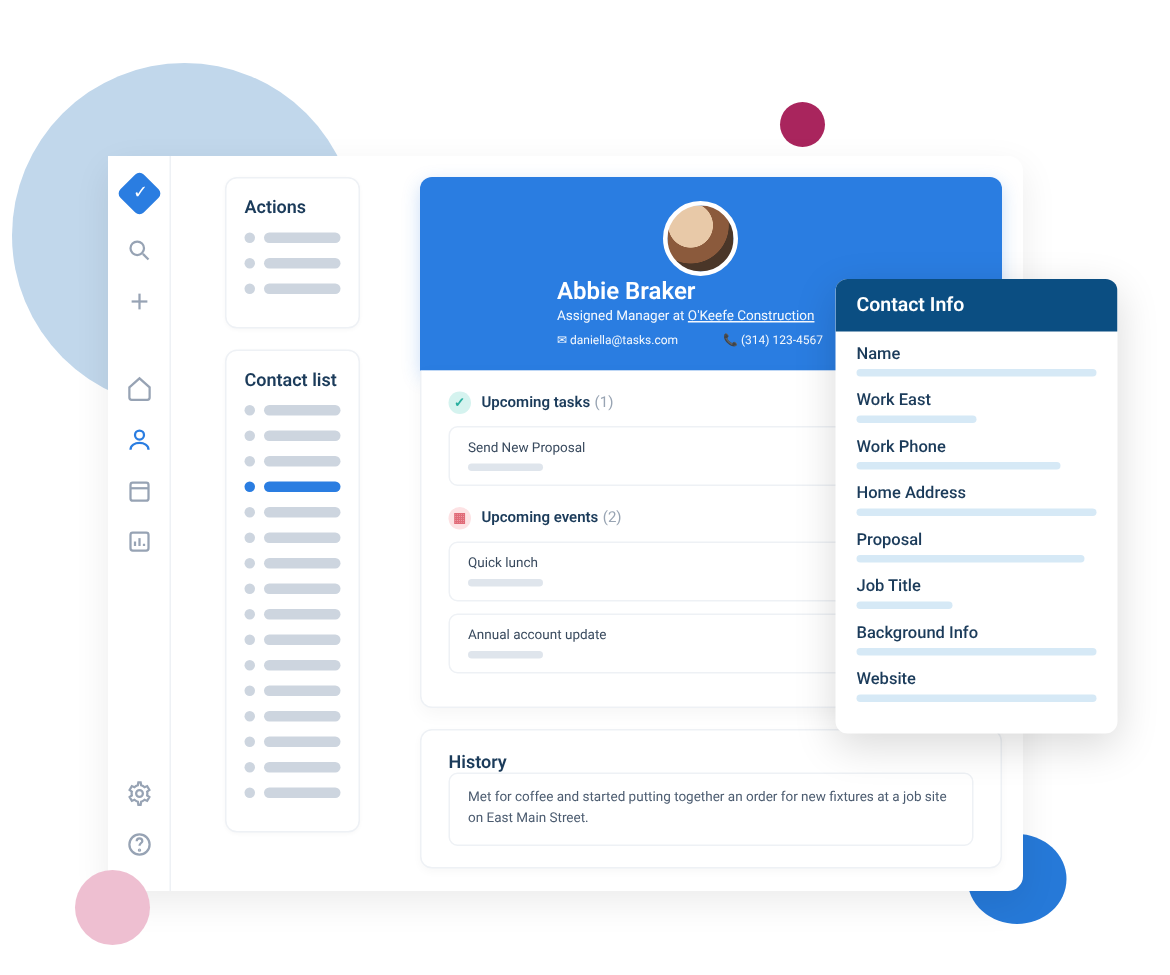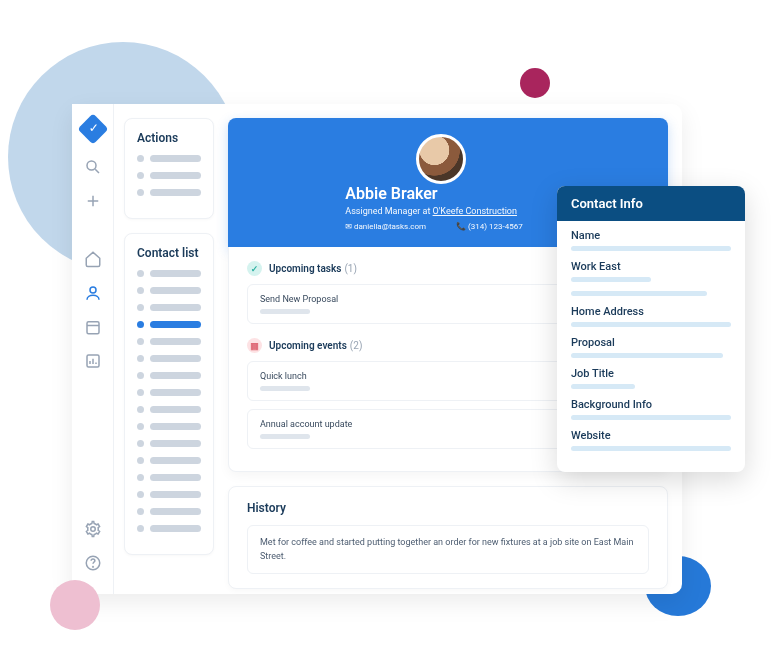--- a/index.html
+++ b/index.html
@@ -3,21 +3,21 @@
 <meta charset="utf-8">
 <style>
   * { box-sizing: border-box; margin: 0; padding: 0; font-family: -apple-system, BlinkMacSystemFont, "Segoe UI", Roboto, sans-serif; }
   body { width: 780px; height: 650px; background: #fff; position: relative; overflow: hidden; }
   .bg-circle { position: absolute; border-radius: 50%; }
   .c1 { width: 230px; height: 230px; background: #c1d7eb; left: 8px; top: 42px; }
   .c2 { width: 30px; height: 30px; background: #a9255d; left: 520px; top: 68px; }
   .c3 { width: 50px; height: 50px; background: #eebfd1; left: 50px; top: 580px; }
   .c4 { width: 66px; height: 60px; background: #2679d8; left: 645px; top: 556px; }
 
-  .app { position: absolute; left: 72px; top: 104px; width: 610px; height: 490px; background: #fff; border-radius: 10px; box-shadow: 0 8px 24px rgba(0,0,0,0.08); display: flex; }
+  .app { position: absolute; left: 72px; top: 104px; width: 610px; height: 490px; background: #fff; border-radius: 10px; box-shadow: 0 8px 24px rgba(0,0,0,0.08); display: flex; gap: 26px; }
 
   .sidebar { width: 42px; background: #fff; border-right: 1px solid #eef1f5; display: flex; flex-direction: column; align-items: center; padding: 14px 0; }
   .sidebar .icon { width: 18px; height: 18px; margin: 8px 0; color: #97a3b4; position: relative; }
   .sidebar .icon.active { color: #2a7de1; }
   .sidebar .icon svg { width: 100%; height: 100%; }
   .sidebar .spacer { flex: 1; }
   .logo { width: 22px; height: 22px; background: #2a7de1; transform: rotate(45deg); border-radius: 4px; margin-bottom: 10px; position: relative; }
   .logo::after { content: "✓"; position: absolute; transform: rotate(-45deg); color: #fff; font-size: 12px; left: 6px; top: 3px; }
 
   .col { padding: 14px 10px; }
@@ -46,21 +46,21 @@
   .detail-body { background: #fff; border: 1px solid #eef1f5; border-top: none; border-radius: 0 0 8px 8px; padding: 14px 18px; box-shadow: 0 4px 12px rgba(0,0,0,0.04); }
   .section-head { display: flex; align-items: center; font-size: 10px; font-weight: 600; color: #1b3b5a; margin-bottom: 8px; }
   .section-head .sicon { width: 15px; height: 15px; border-radius: 50%; margin-right: 7px; display: flex; align-items:center; justify-content:center; font-size:9px; }
   .sicon.teal { background: #d5f3ef; color: #2bb0a0; }
   .sicon.pink { background: #fde2e4; color: #e06b78; }
   .section-head .count { color: #98a4b3; font-weight: 400; margin-left: 3px; }
   .card { border: 1px solid #eef1f5; border-radius: 6px; padding: 9px 12px; margin-bottom: 8px; font-size: 9px; color: #394a5e; }
   .card .sub { height: 5px; background: #dfe5ec; border-radius: 3px; margin-top: 5px; width: 50px; }
 
   .history-panel { margin-top: 14px; background: #fff; border: 1px solid #eef1f5; border-radius: 8px; padding: 14px 18px; box-shadow: 0 2px 6px rgba(0,0,0,0.03); }
-  .history-panel h3 { font-size: 12px; font-weight: 600; color: #1b3b5a; margin-bottom: 10px; }
+  .history-panel h3 { font-size: 12px; font-weight: 600; color: #1b3b5a; }
   .history-note { border: 1px solid #eef1f5; border-radius: 6px; padding: 10px 12px; font-size: 9px; color: #4c5c70; line-height: 1.5; }
 
   .info-card { position: absolute; left: 557px; top: 186px; width: 188px; background: #fff; border-radius: 8px; box-shadow: 0 8px 28px rgba(0,0,0,0.15); overflow: hidden; z-index: 10; }
   .info-head { background: #0b4e82; color: #fff; padding: 10px 14px; font-size: 13px; font-weight: 600; }
   .info-body { padding: 8px 14px 12px; }
   .field { margin-bottom: 9px; }
   .field label { font-size: 11px; color: #1b3b5a; font-weight: 500; display: block; margin-bottom: 4px; }
   .field .val { height: 5px; background: #d6e9f6; border-radius: 3px; }
   .field:nth-child(2) .val { width: 50%; }
   .field:nth-child(3) .val { width: 85%; }
@@ -255,20 +255,21 @@
   <div class="info-body">
     <div class="field">
         <label>Name</label>
         <div class="val"></div>
       </div>
     <div class="field">
         <label>Work East</label>
         <div class="val"></div>
       </div>
     <div class="field">
+        <label>Work Phone</label>
         <div class="val"></div>
       </div>
     <div class="field">
         <label>Home Address</label>
         <div class="val"></div>
       </div>
     <div class="field">
         <label>Proposal</label>
         <div class="val"></div>
       </div>

